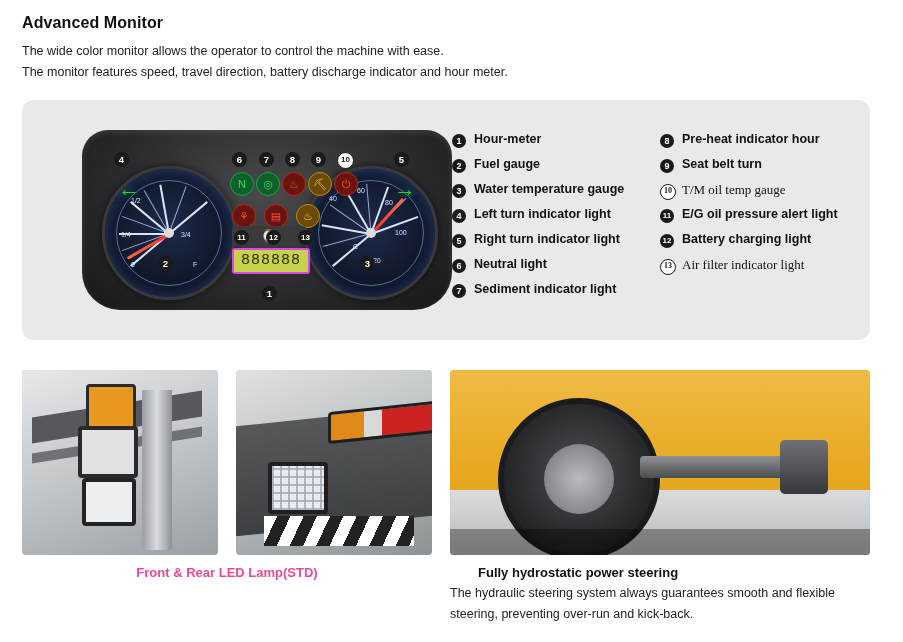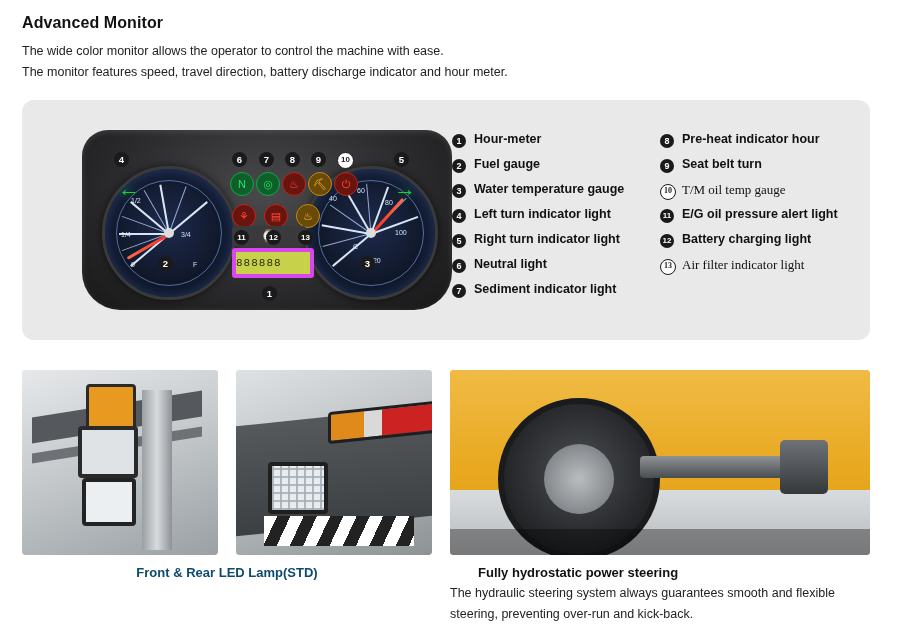--- a/index.html
+++ b/index.html
@@ -128,26 +128,27 @@
     color: #cfe0ff;
     font-family: "Liberation Sans", sans-serif;
   }
   .lcd {
     position: absolute;
     left: 150px;
     top: 118px;
     width: 74px;
     height: 22px;
     background: #c8d14a;
-    border: 4px solid #d946ef;
+    border: 2px solid #d946ef;
     border-radius: 3px;
     color: #2b2f12;
     font-family: "Liberation Mono", monospace;
-    font-size: 11px;
+    font-size: 15px;
     letter-spacing: 1px;
+    text-align: center;
     line-height: 22px;
   }
   .lcd-top {
     position: absolute;
     left: 150px;
     top: 96px;
     width: 74px;
     height: 20px;
     background: #3a3a3c;
     border-radius: 3px;
@@ -282,21 +283,21 @@
 
   
   .caption-center {
     position: absolute;
     left: 22px;
     top: 565px;
     width: 410px;
     text-align: center;
     font-size: 13px;
     font-weight: bold;
-    color: #0c4a6e;
+    color: #ec4899;
   }
   .caption-title {
     position: absolute;
     left: 450px;
     top: 565px;
     font-size: 13px;
     font-weight: bold;
     color: #111;
     padding-left: 28px;
   }

